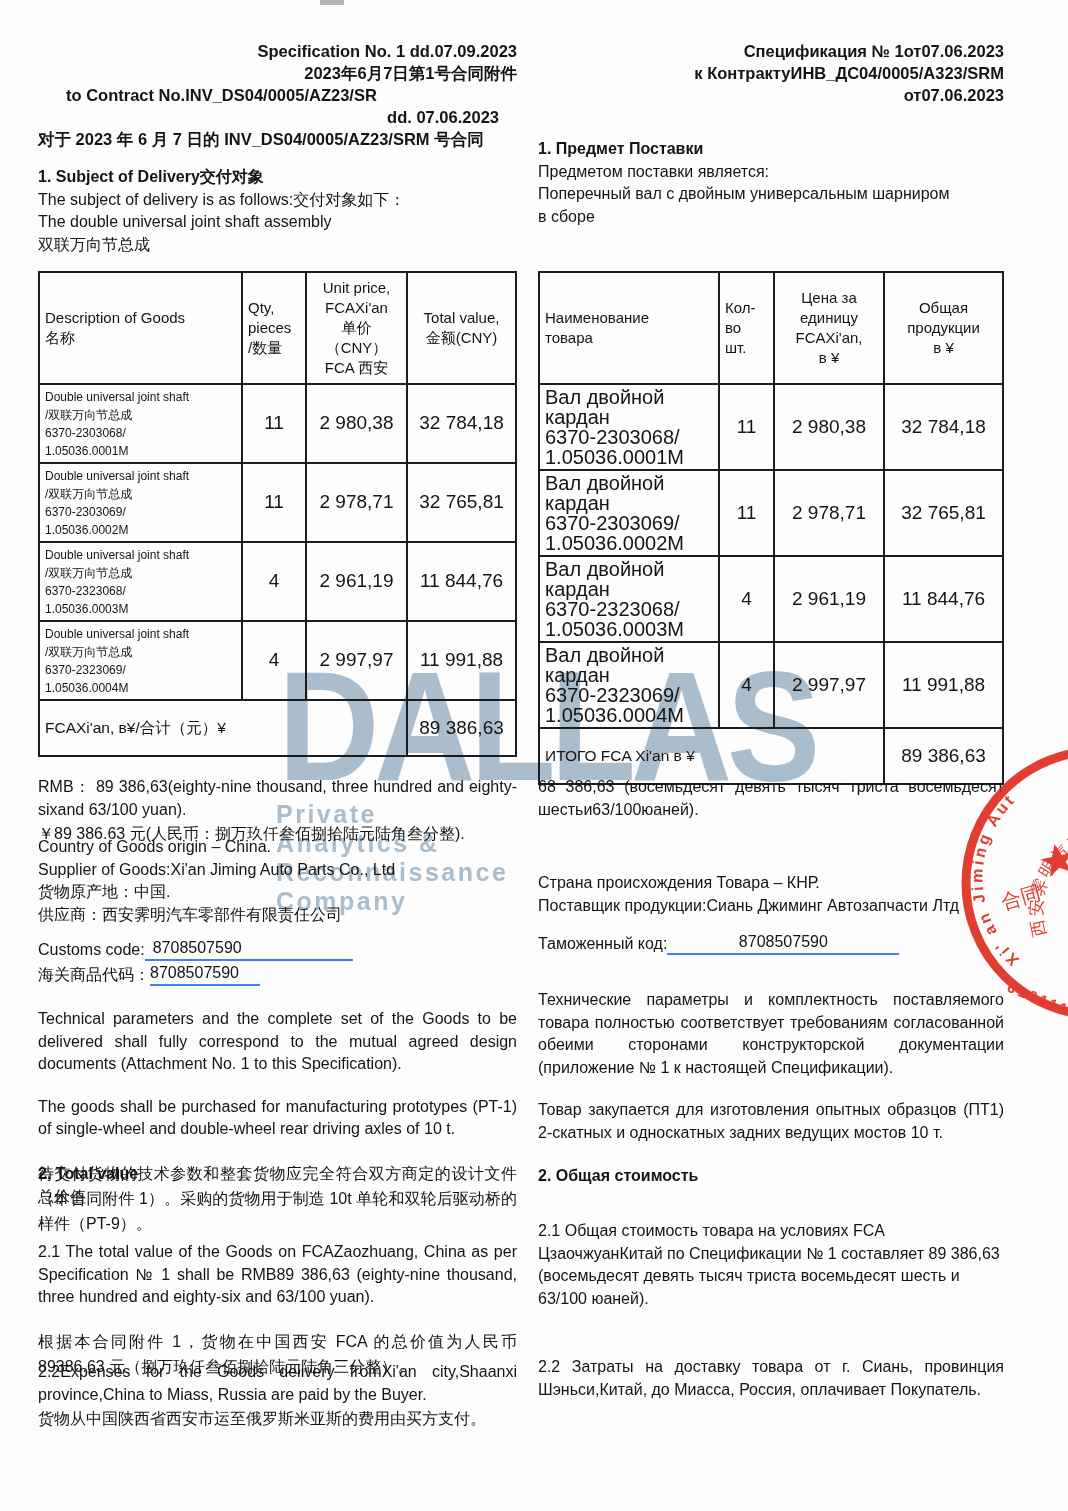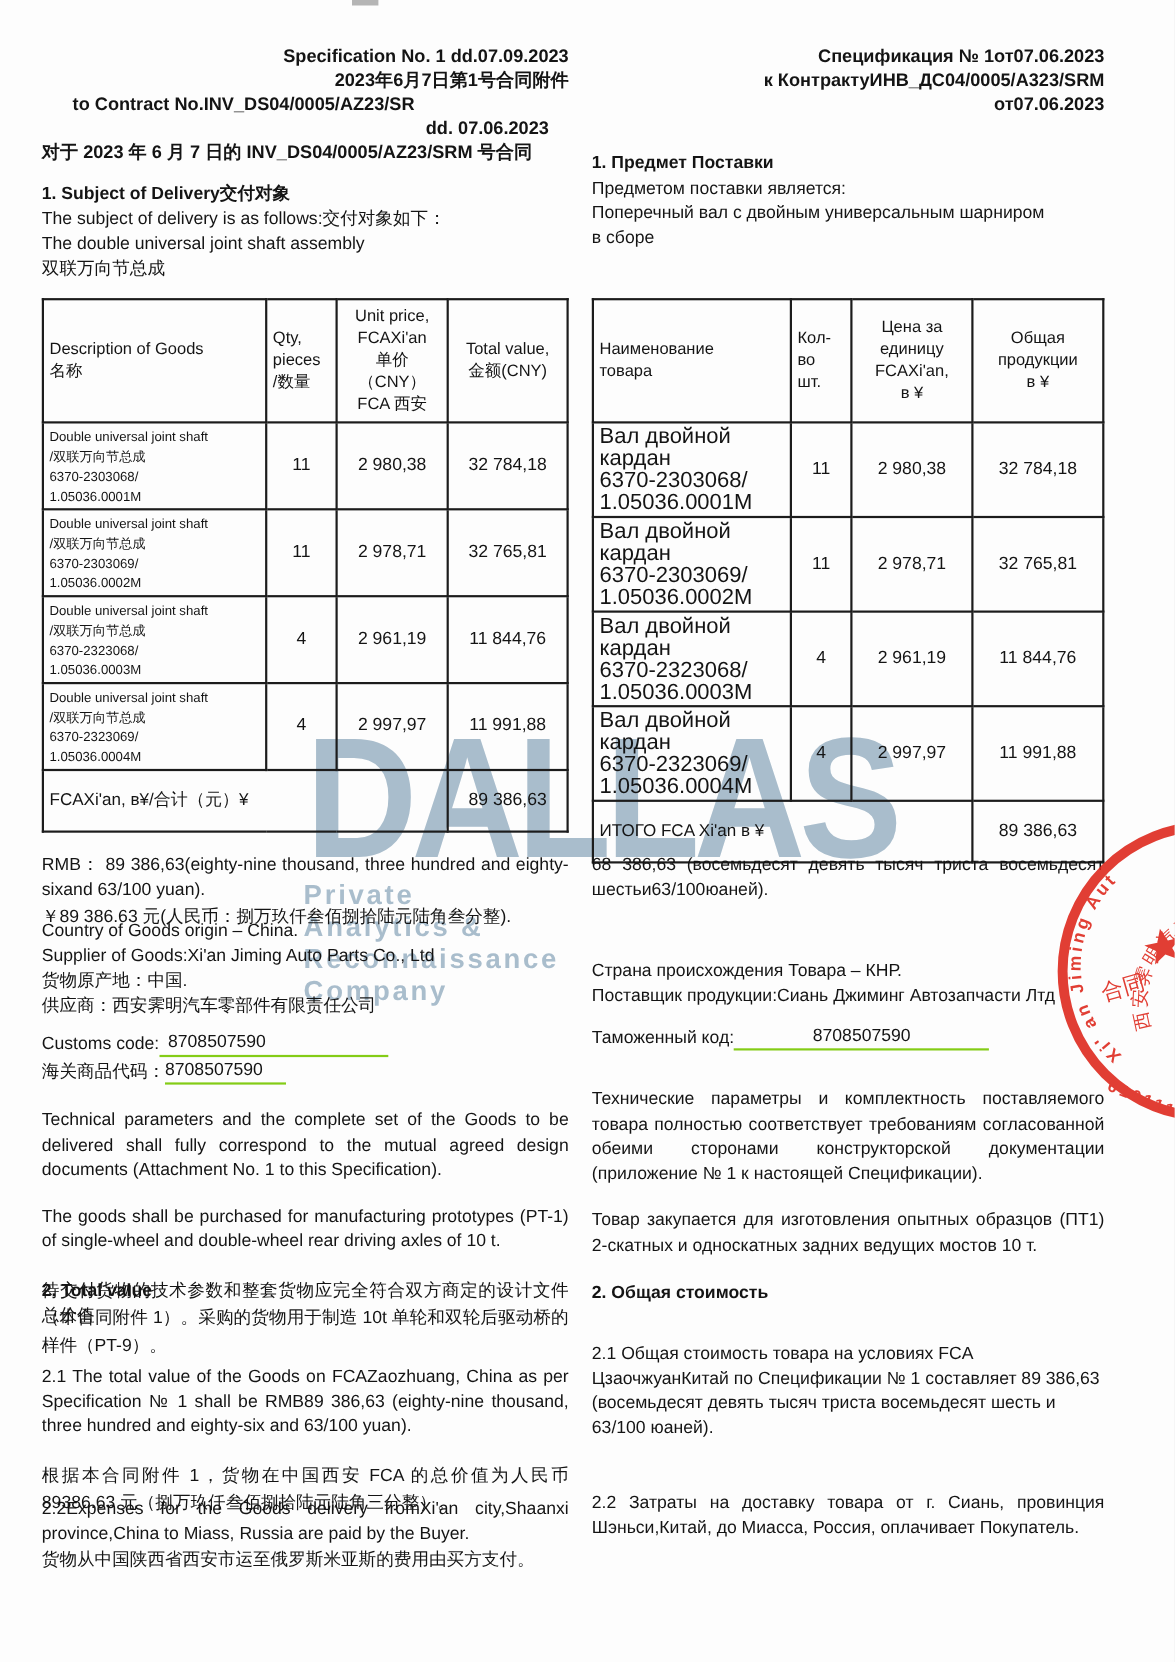--- a/index.html
+++ b/index.html
@@ -14,28 +14,28 @@
   .just{text-align:justify;margin-top:20px;}
   .r{text-align:right;}
   .hline{font-size:16.5px;line-height:22px;font-weight:bold;}
   .zh{line-height:25px;}
   
   table.gt{border-collapse:collapse;width:100%;table-layout:fixed;background:transparent;}
   table.gt td{border:2px solid #1c1c1c;padding:2px 5px;vertical-align:middle;overflow:hidden;}
   td.hdr{font-size:15px;line-height:20px;white-space:pre-line;}
   td.desc{font-size:12px;line-height:18px;white-space:pre-line;vertical-align:top;padding-top:3px;}
   td.rdesc{font-size:20px;line-height:20px;white-space:pre-line;vertical-align:top;padding-top:6px;}
-  td.num{font-size:16px;text-align:center;}
+  td.num{font-size:19px;text-align:center;}
   td.ctr{text-align:center;}
   tr.hrow td{height:106px;}
   tr.drow td{height:73px;}
   tr.trow td{height:50px;}
   td.tlabel{font-size:15.5px;}
   
-  .ul{display:inline-block;border-bottom:2px solid #84cc16;vertical-align:bottom;}
+  .ul{display:inline-block;border-bottom:2px solid #3b82f6;vertical-align:bottom;}
   
   #wm{position:absolute;z-index:1;color:#a9bdcc;pointer-events:none;}
   #wm-title{position:absolute;left:278px;top:648px;font-size:156px;font-weight:bold;
             letter-spacing:-6px;transform:scaleX(0.9);transform-origin:left top;line-height:1;}
   #wm-sub{position:absolute;left:276px;top:800px;font-size:25px;font-weight:bold;letter-spacing:2.5px;}
   
   #stamp{position:absolute;left:948px;top:733px;z-index:3;opacity:0.88;}
   
   #artifact{position:absolute;left:320px;top:0;width:24px;height:5px;background:#b5b5b5;z-index:2;}
 </style>

